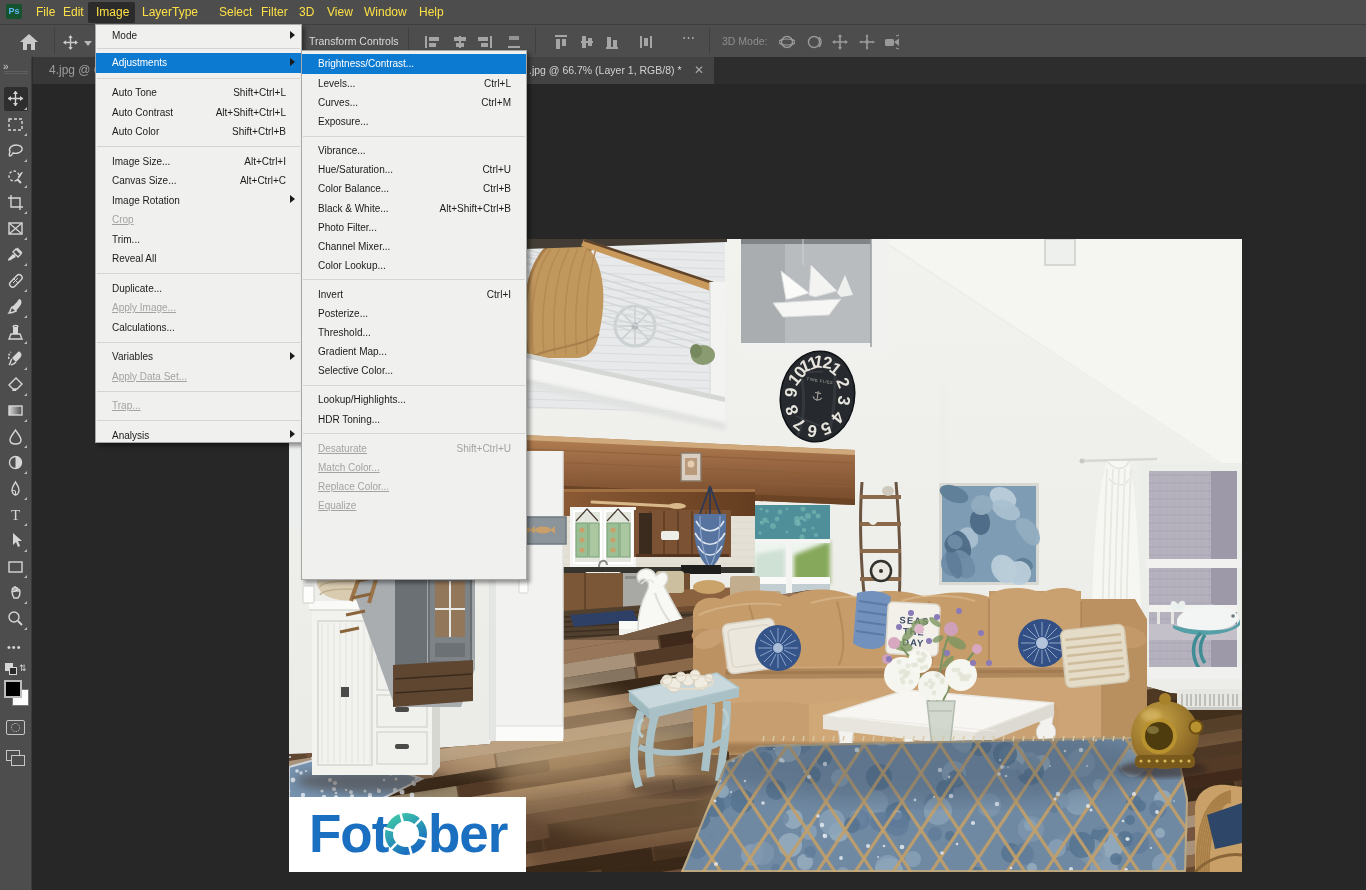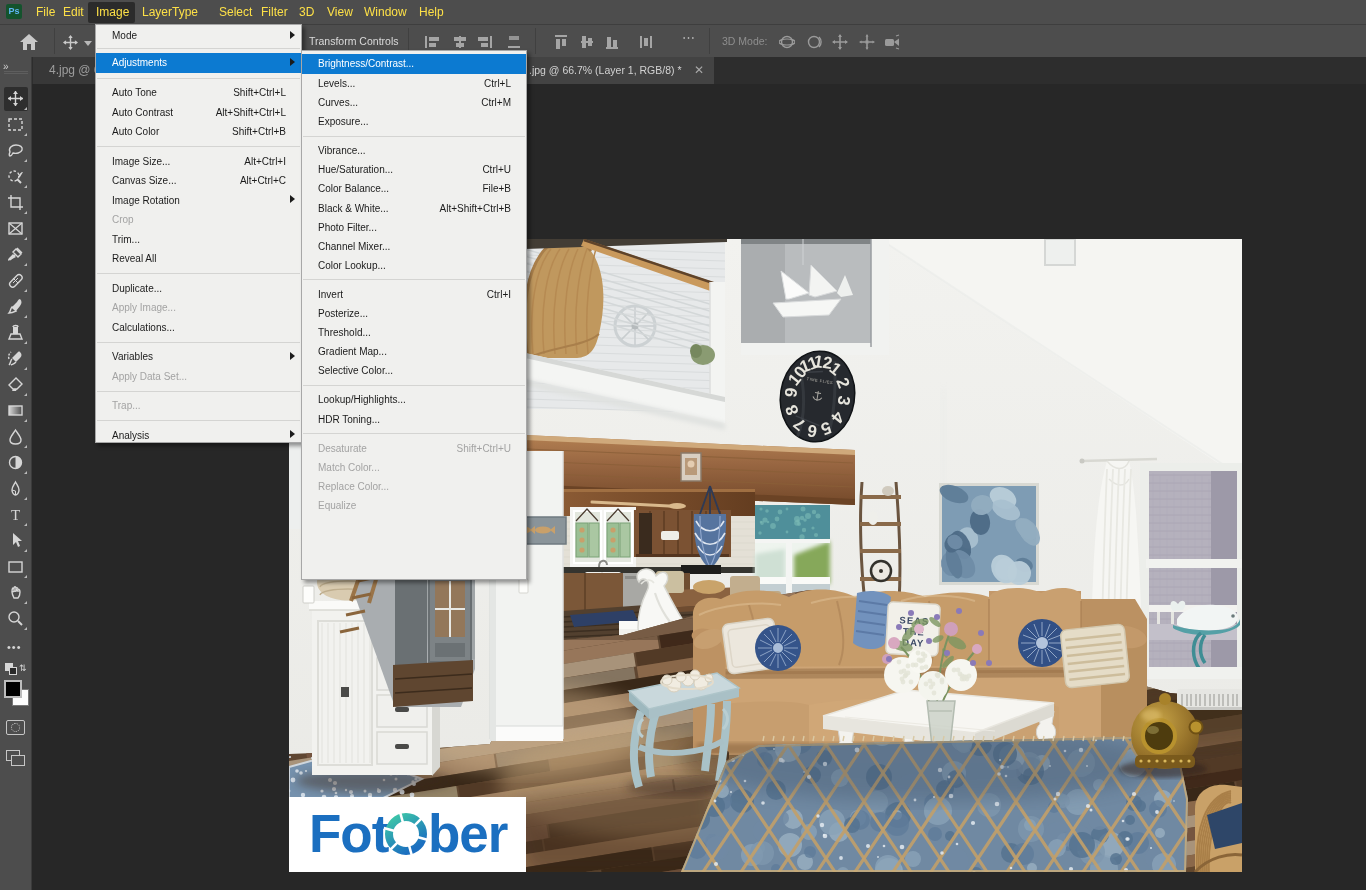--- a/index.html
+++ b/index.html
@@ -32,21 +32,21 @@
   .menu1 { left:95px; top:24px; width:207px; height:419px; padding-top:1px; }
   .menu1 .mi { height:19.5px; line-height:19.5px; }
   .menu1 .mi.big { height:20px; line-height:20px; }
   .msep7 { height:7px; position:relative; }
   .msep7:after { content:""; position:absolute; left:1px; right:1px; top:2px; height:1px; background:#d4d4d2; }
   .menu2 { left:301px; top:50px; width:226px; height:530px; padding-top:3px; }
   .mi { position:relative; height:19px; line-height:19px; font-size:10px; color:#1b1b1b; padding-left:16px; }
   .mi2 { height:19.1px; line-height:19.1px; }
   .mi .sc { position:absolute; right:15px; top:0; color:#1b1b1b; }
   .mi .ar { position:absolute; right:6px; top:4.5px; width:0; height:0; border-left:5px solid #1b1b1b; border-top:4.5px solid transparent; border-bottom:4.5px solid transparent; }
-  .dis { color:#a3a3a3 !important; }
+  .dis { color:#a3a3a3 !important;text-decoration:underline; }
   .dis .sc { color:#a3a3a3; }
   .hl { background:#0c7ad1; color:#ffffff; height:20px; line-height:20px; }
   .hl .ar { border-left-color:#1b1b1b; }
   .msep { height:10px; position:relative; }
   .msep:after { content:""; position:absolute; left:1px; right:1px; top:4.5px; height:1px; background:#d4d4d2; }
 </style>
 </head>
 <body>
 <div class="app">
 
@@ -1624,21 +1624,21 @@
   </div>
 
   <div class="menu menu2">
     <div class="mi mi2 hl">Brightness/Contrast...</div>
     <div class="mi mi2">Levels...<span class="sc">Ctrl+L</span></div>
     <div class="mi mi2">Curves...<span class="sc">Ctrl+M</span></div>
     <div class="mi mi2">Exposure...</div>
     <div class="msep"></div>
     <div class="mi mi2">Vibrance...</div>
     <div class="mi mi2">Hue/Saturation...<span class="sc">Ctrl+U</span></div>
-    <div class="mi mi2">Color Balance...<span class="sc">File+B</span></div>
+    <div class="mi mi2">Color Balance...<span class="sc">Ctrl+B</span></div>
     <div class="mi mi2">Black &amp; White...<span class="sc">Alt+Shift+Ctrl+B</span></div>
     <div class="mi mi2">Photo Filter...</div>
     <div class="mi mi2">Channel Mixer...</div>
     <div class="mi mi2">Color Lookup...</div>
     <div class="msep"></div>
     <div class="mi mi2">Invert<span class="sc">Ctrl+I</span></div>
     <div class="mi mi2">Posterize...</div>
     <div class="mi mi2">Threshold...</div>
     <div class="mi mi2">Gradient Map...</div>
     <div class="mi mi2">Selective Color...</div>

